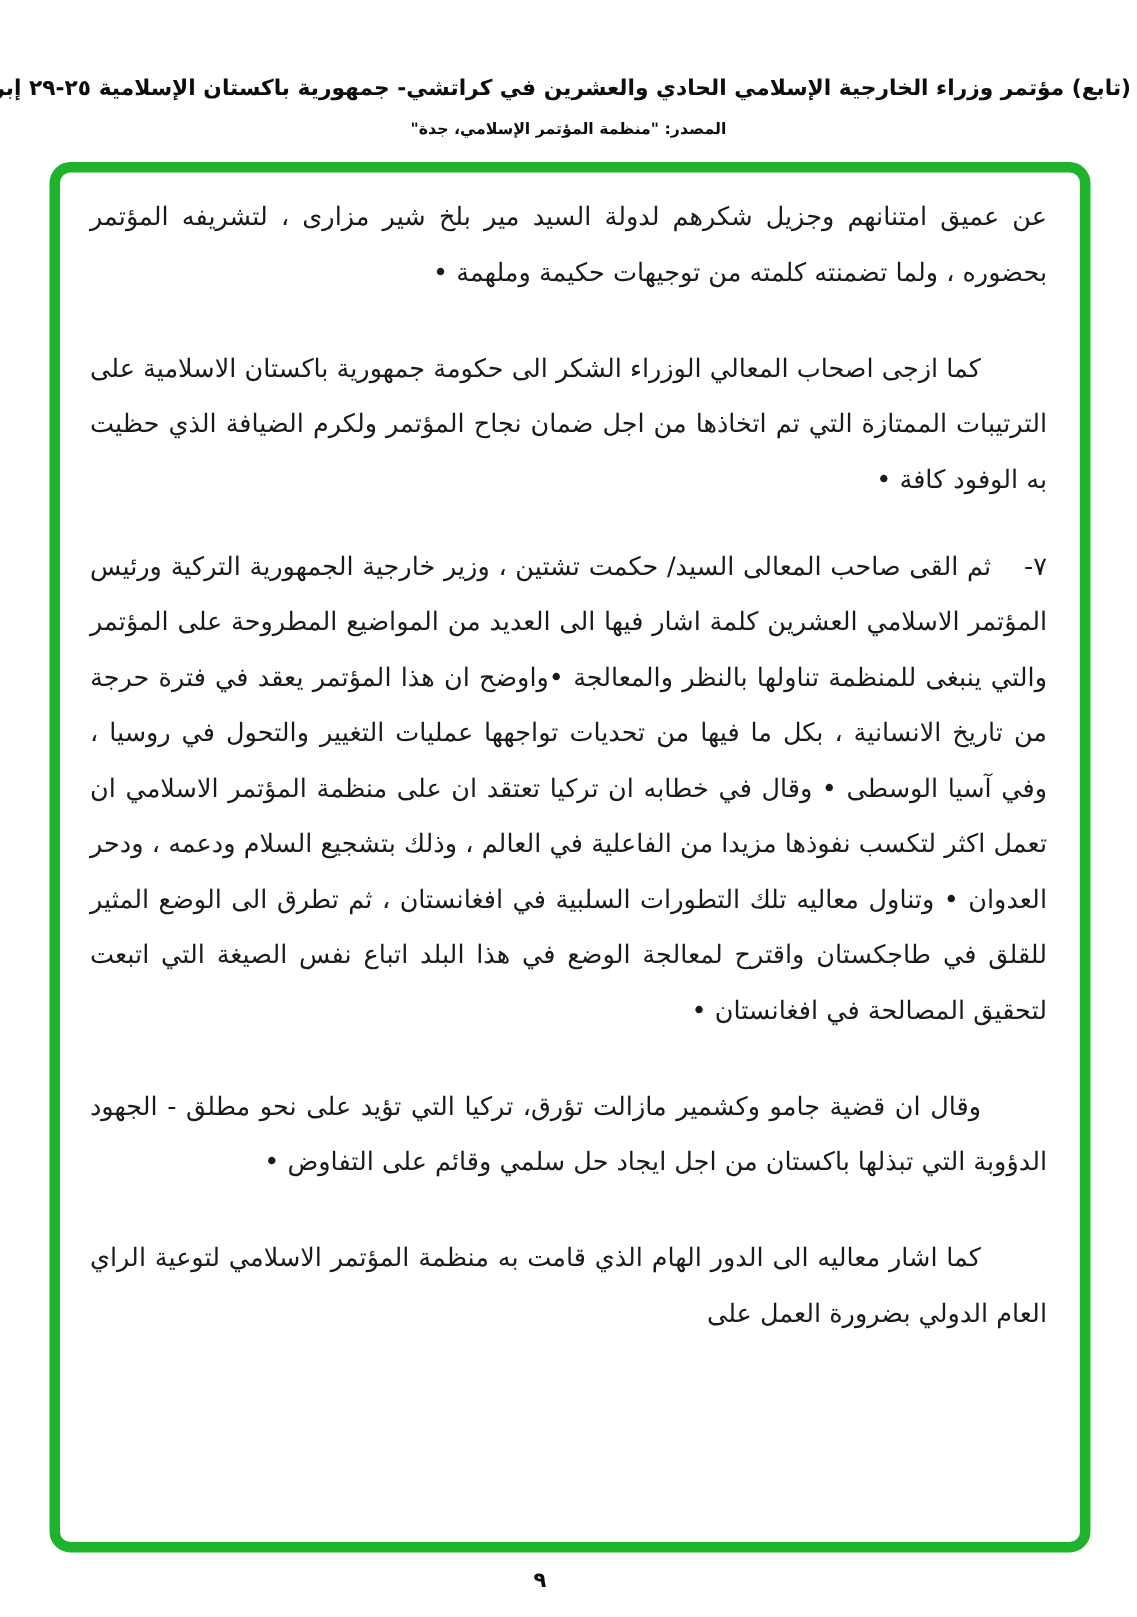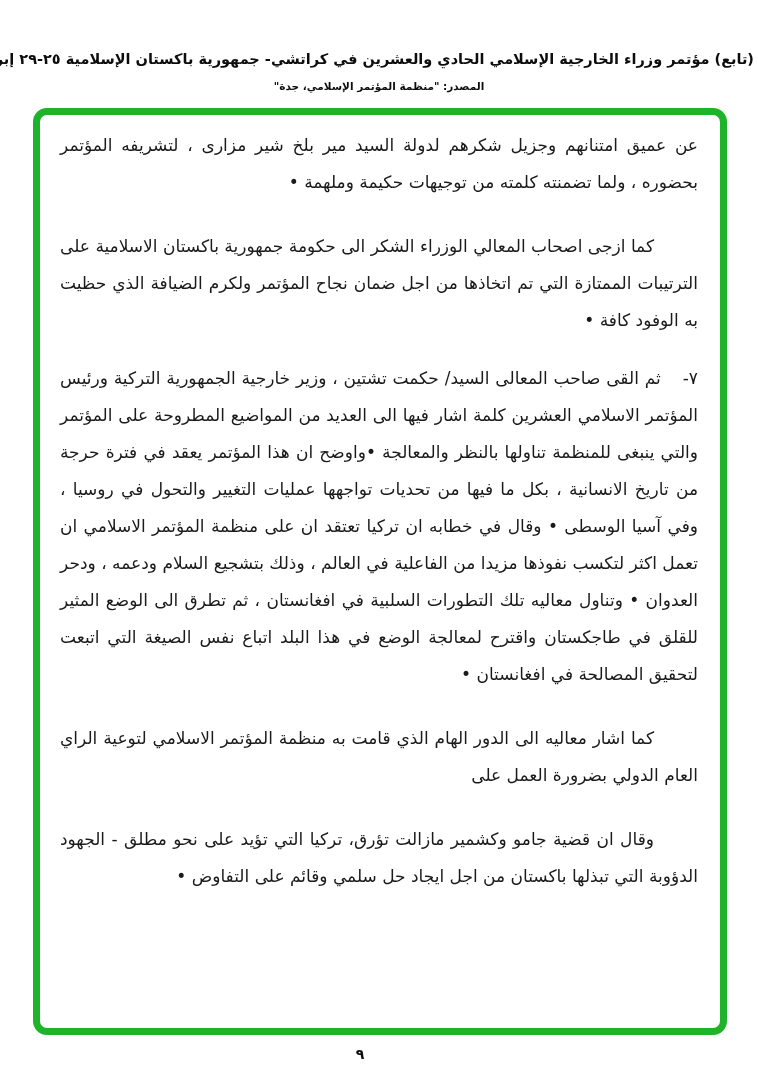--- a/index.html
+++ b/index.html
@@ -77,22 +77,22 @@
 
   <div class="frame" style="border-color: rgb(30, 179, 43);">
     <div class="content">
 
       <p class="para">عن عميق امتنانهم وجزيل شكرهم لدولة السيد مير بلخ شير مزارى ، لتشريفه المؤتمر بحضوره ، ولما تضمنته كلمته من توجيهات حكيمة وملهمة •</p>
 
       <p class="para indent">كما ازجى اصحاب المعالي الوزراء الشكر الى حكومة جمهورية باكستان الاسلامية على الترتيبات الممتازة التي تم اتخاذها من اجل ضمان نجاح المؤتمر ولكرم الضيافة الذي حظيت به الوفود كافة •</p>
 
       <p class="para"><span class="num">٧-</span><span>ثم القى صاحب المعالى السيد/ حكمت تشتين ، وزير خارجية الجمهورية التركية ورئيس المؤتمر الاسلامي العشرين كلمة اشار فيها الى العديد من المواضيع المطروحة على المؤتمر والتي ينبغى للمنظمة تناولها بالنظر والمعالجة •واوضح ان هذا المؤتمر يعقد في فترة حرجة من تاريخ الانسانية ، بكل ما فيها من تحديات تواجهها عمليات التغيير والتحول في روسيا ، وفي آسيا الوسطى • وقال في خطابه ان تركيا تعتقد ان على منظمة المؤتمر الاسلامي ان تعمل اكثر لتكسب نفوذها مزيدا من الفاعلية في العالم ، وذلك بتشجيع السلام ودعمه ، ودحر العدوان • وتناول معاليه تلك التطورات السلبية في افغانستان ، ثم تطرق الى الوضع المثير للقلق في طاجكستان واقترح لمعالجة الوضع في هذا البلد اتباع نفس الصيغة التي اتبعت لتحقيق المصالحة في افغانستان •</span></p>
 
+      <p class="para indent">وقال ان قضية جامو وكشمير مازالت تؤرق، تركيا التي تؤيد على نحو مطلق - الجهود الدؤوبة التي تبذلها باكستان من اجل ايجاد حل سلمي وقائم على التفاوض •</p>
+
       <p class="para indent">كما اشار معاليه الى الدور الهام الذي قامت به منظمة المؤتمر الاسلامي لتوعية الراي العام الدولي بضرورة العمل على</p>
-
-      <p class="para indent">وقال ان قضية جامو وكشمير مازالت تؤرق، تركيا التي تؤيد على نحو مطلق - الجهود الدؤوبة التي تبذلها باكستان من اجل ايجاد حل سلمي وقائم على التفاوض •</p>
 
     </div>
   </div>
 
   <div class="page-number">٩</div>
 
 </div>
 
 </body></html>

